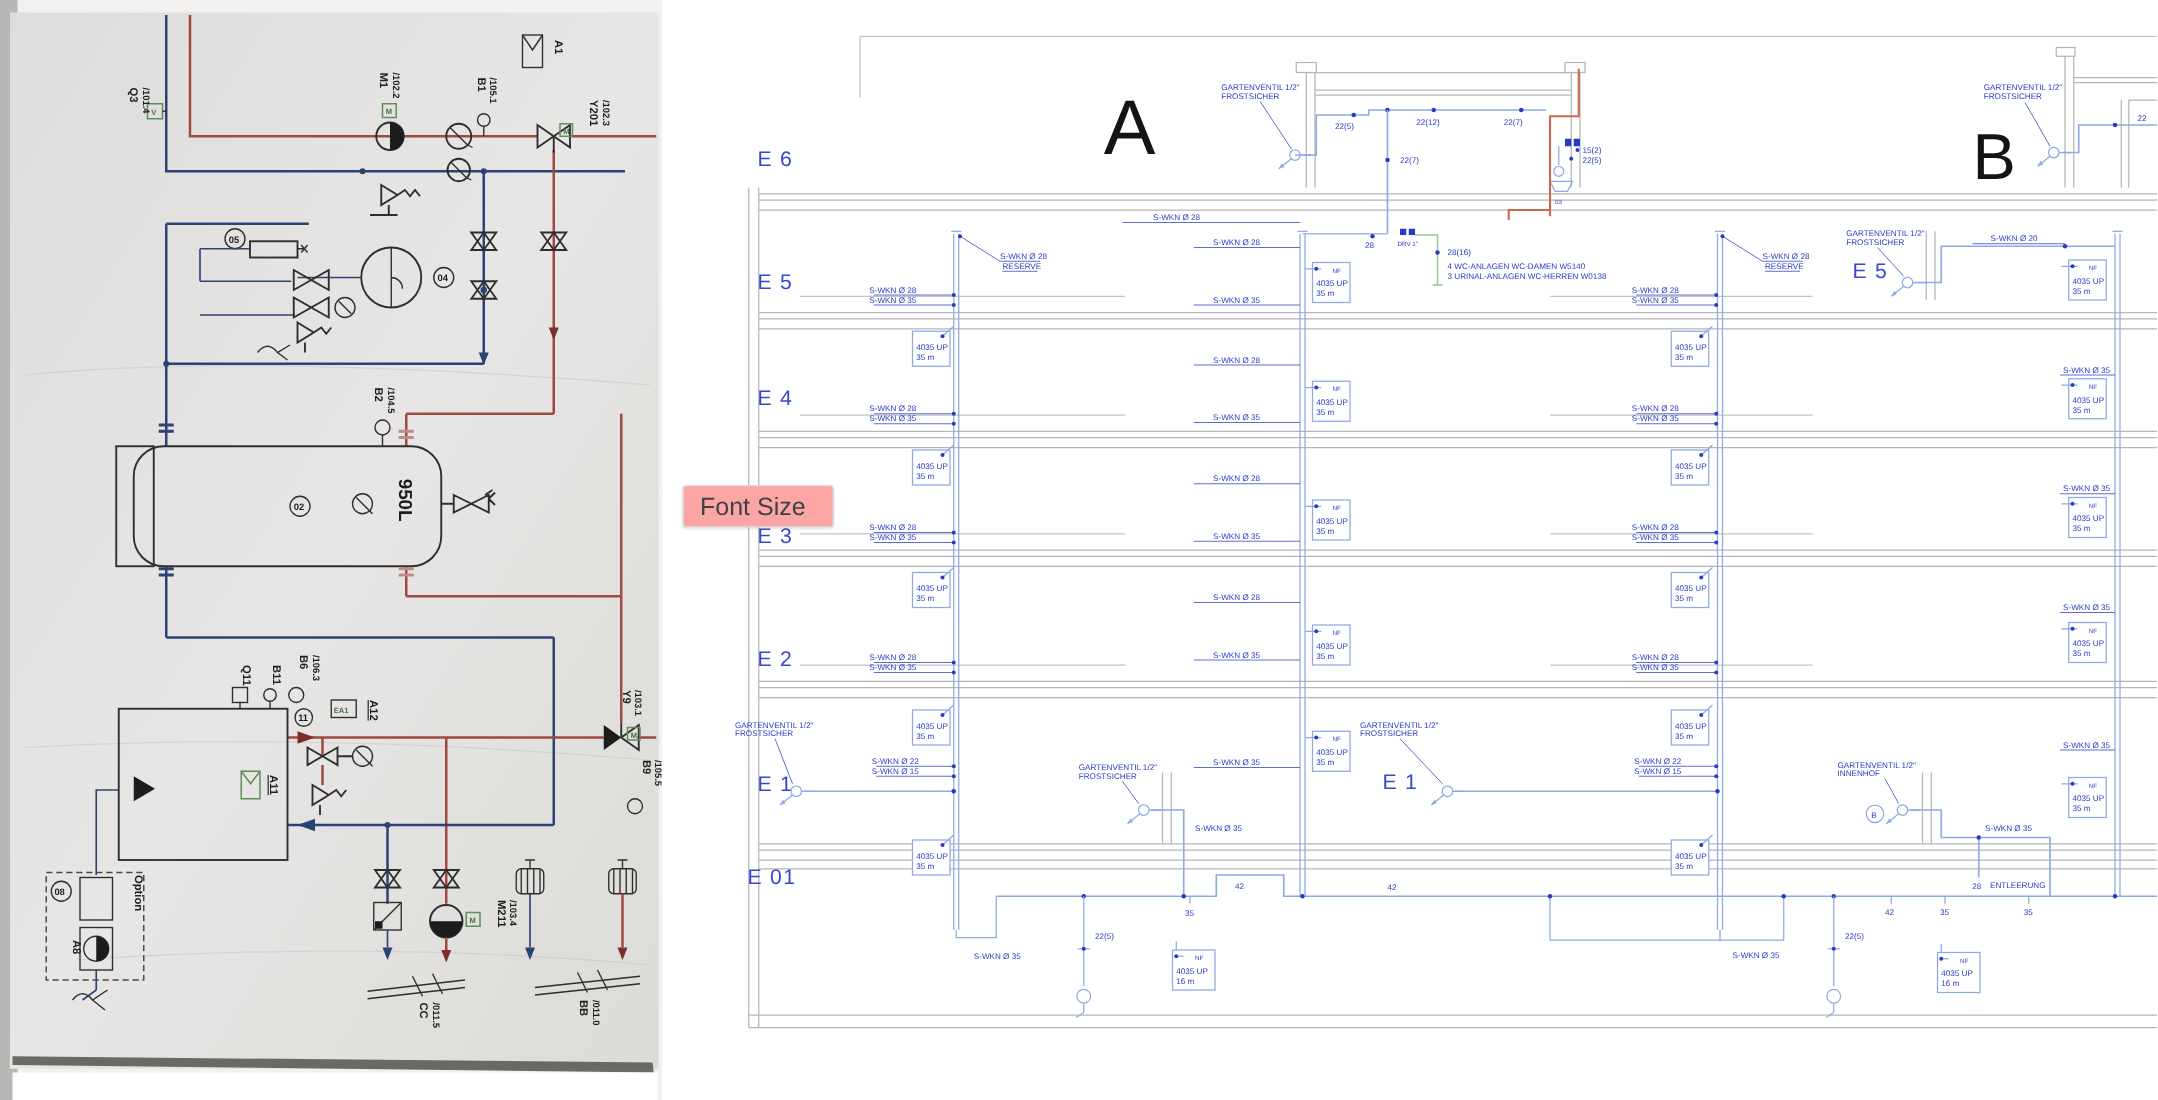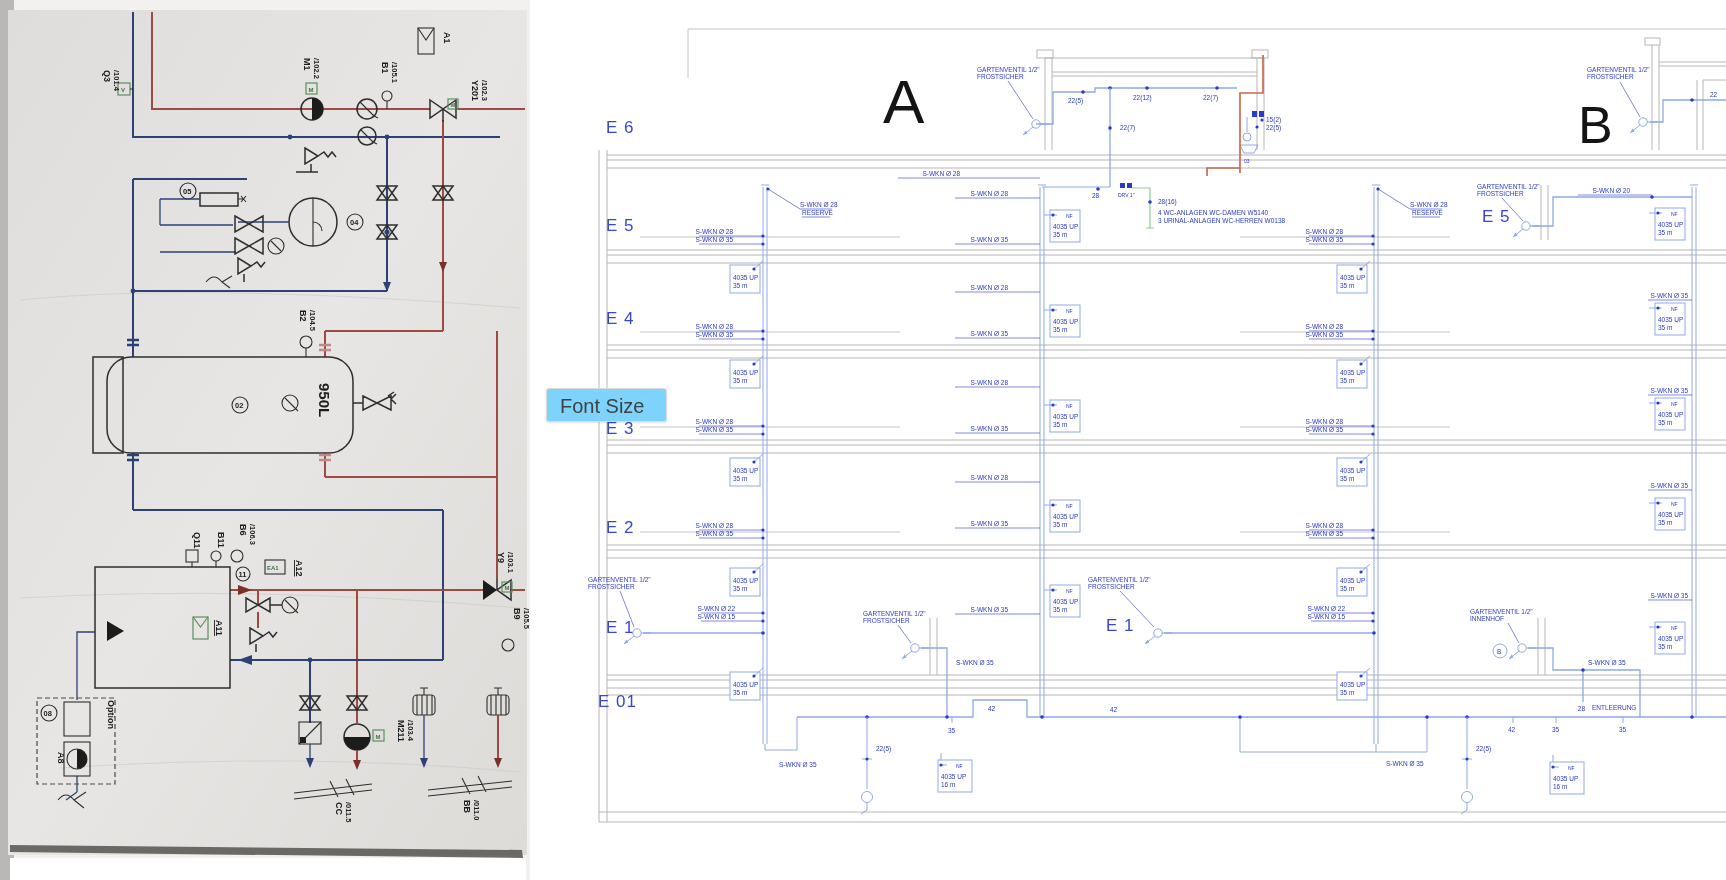--- a/index.html
+++ b/index.html
@@ -26,21 +26,21 @@
   .lb{stroke:#2c4275;stroke-width:2;fill:none;}
   .lb1{stroke:#2c4275;stroke-width:1.3;fill:none;}
   .lr{stroke:#9e4a40;stroke-width:2;fill:none;}
   .lk{stroke:#2e2e2e;stroke-width:1.5;fill:none;}
   .lk1{stroke:#2e2e2e;stroke-width:1.1;fill:none;}
   .lg{stroke:#5d8f5d;stroke-width:1.2;fill:none;}
   .lt{fill:#1d1d1d;font-size:9px;font-weight:bold;}
   .lts{fill:#1d1d1d;font-size:7.5px;font-weight:bold;}
   .ltg{fill:#47704a;font-size:6px;font-weight:bold;}
   .ldot{fill:#2c4275;}
-  #tooltip{position:absolute;left:546px;top:388px;width:121px;height:34px;background:#7dd3fc;
+  #tooltip{position:absolute;left:546px;top:388px;width:121px;height:34px;background:#fca5a5;
     border:1px solid #dcdcdc;border-radius:3px;color:#3f4245;font-size:20px;line-height:34px;
     padding-left:13px;box-sizing:border-box;box-shadow:0 1px 2px rgba(0,0,0,.12);z-index:5;}
 </style>
 </head>
 <body>
 
 <div id="stage">
 
 <svg id="leftsvg" width="530" height="880" viewBox="0 0 530 880">
   <defs>

